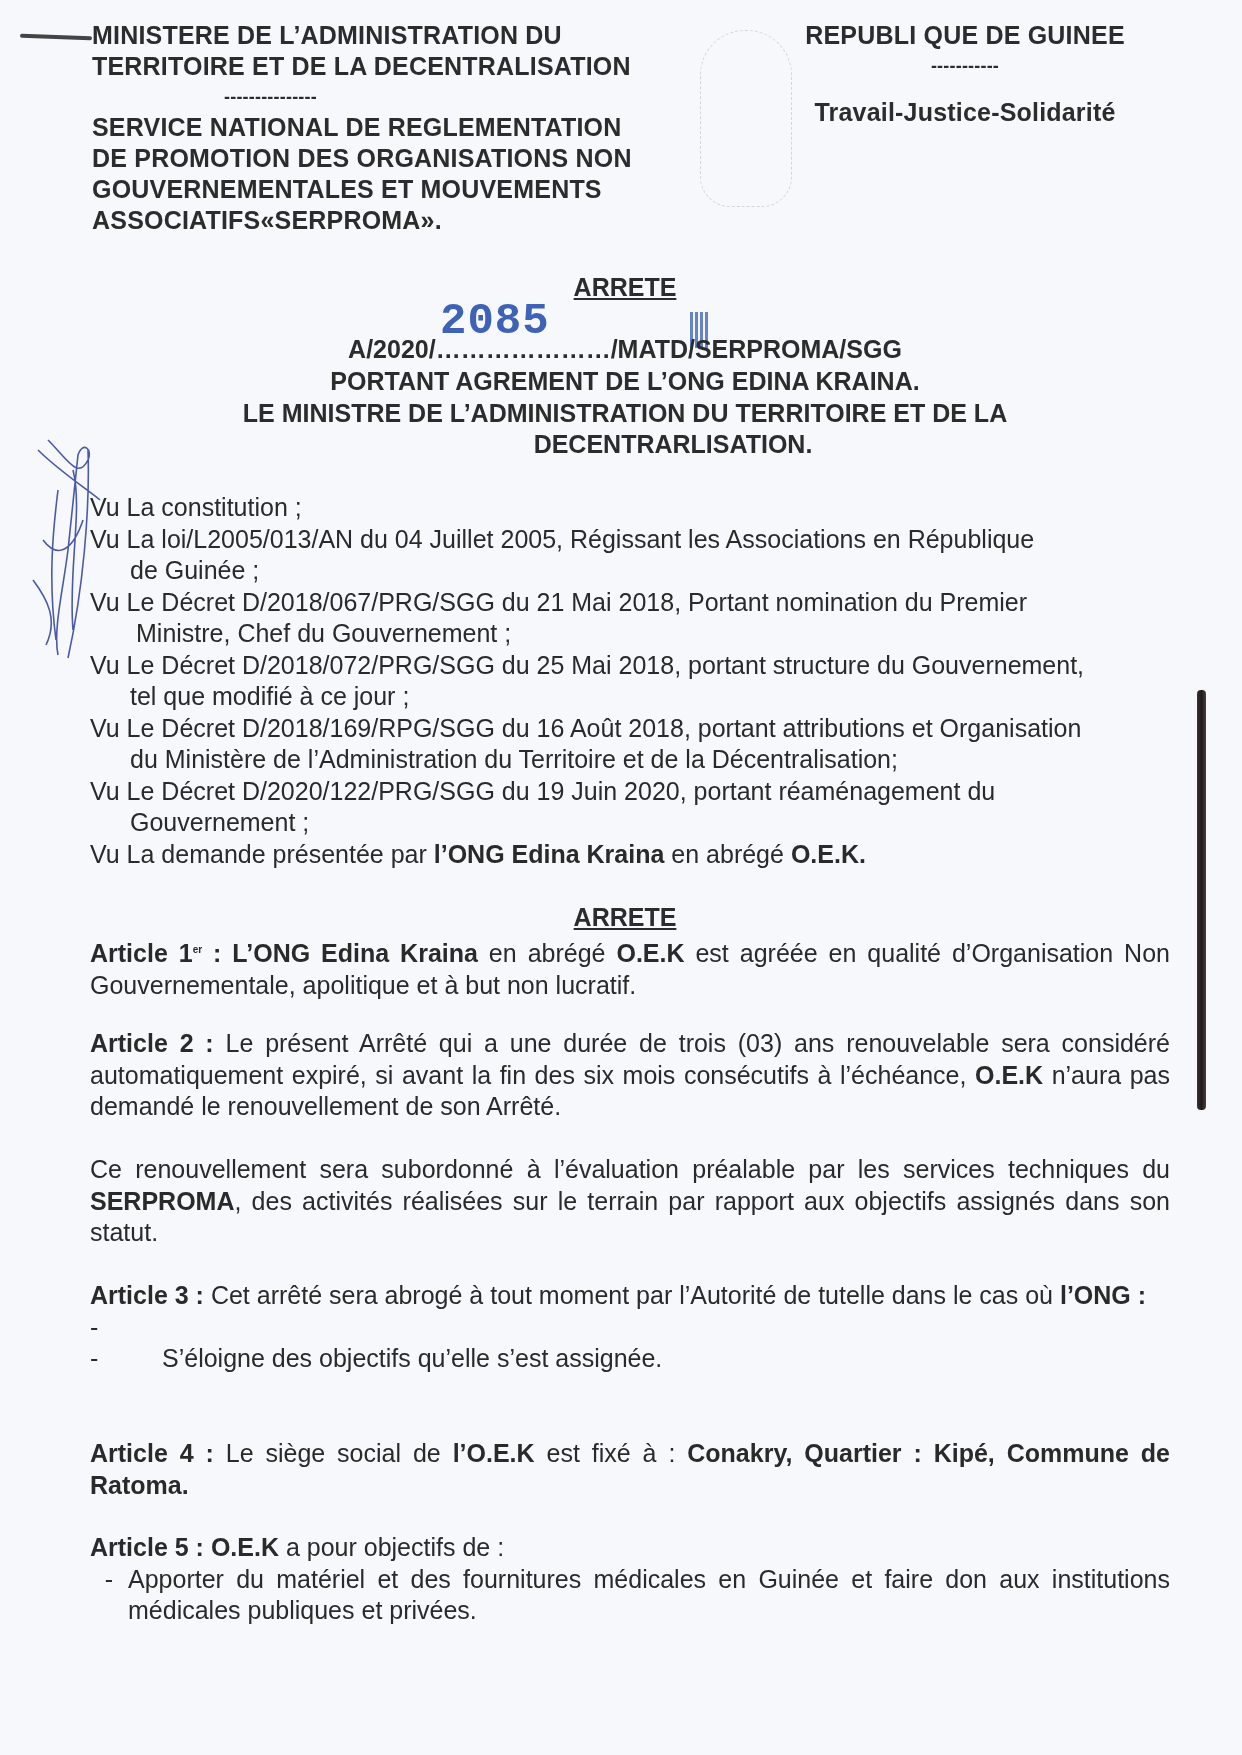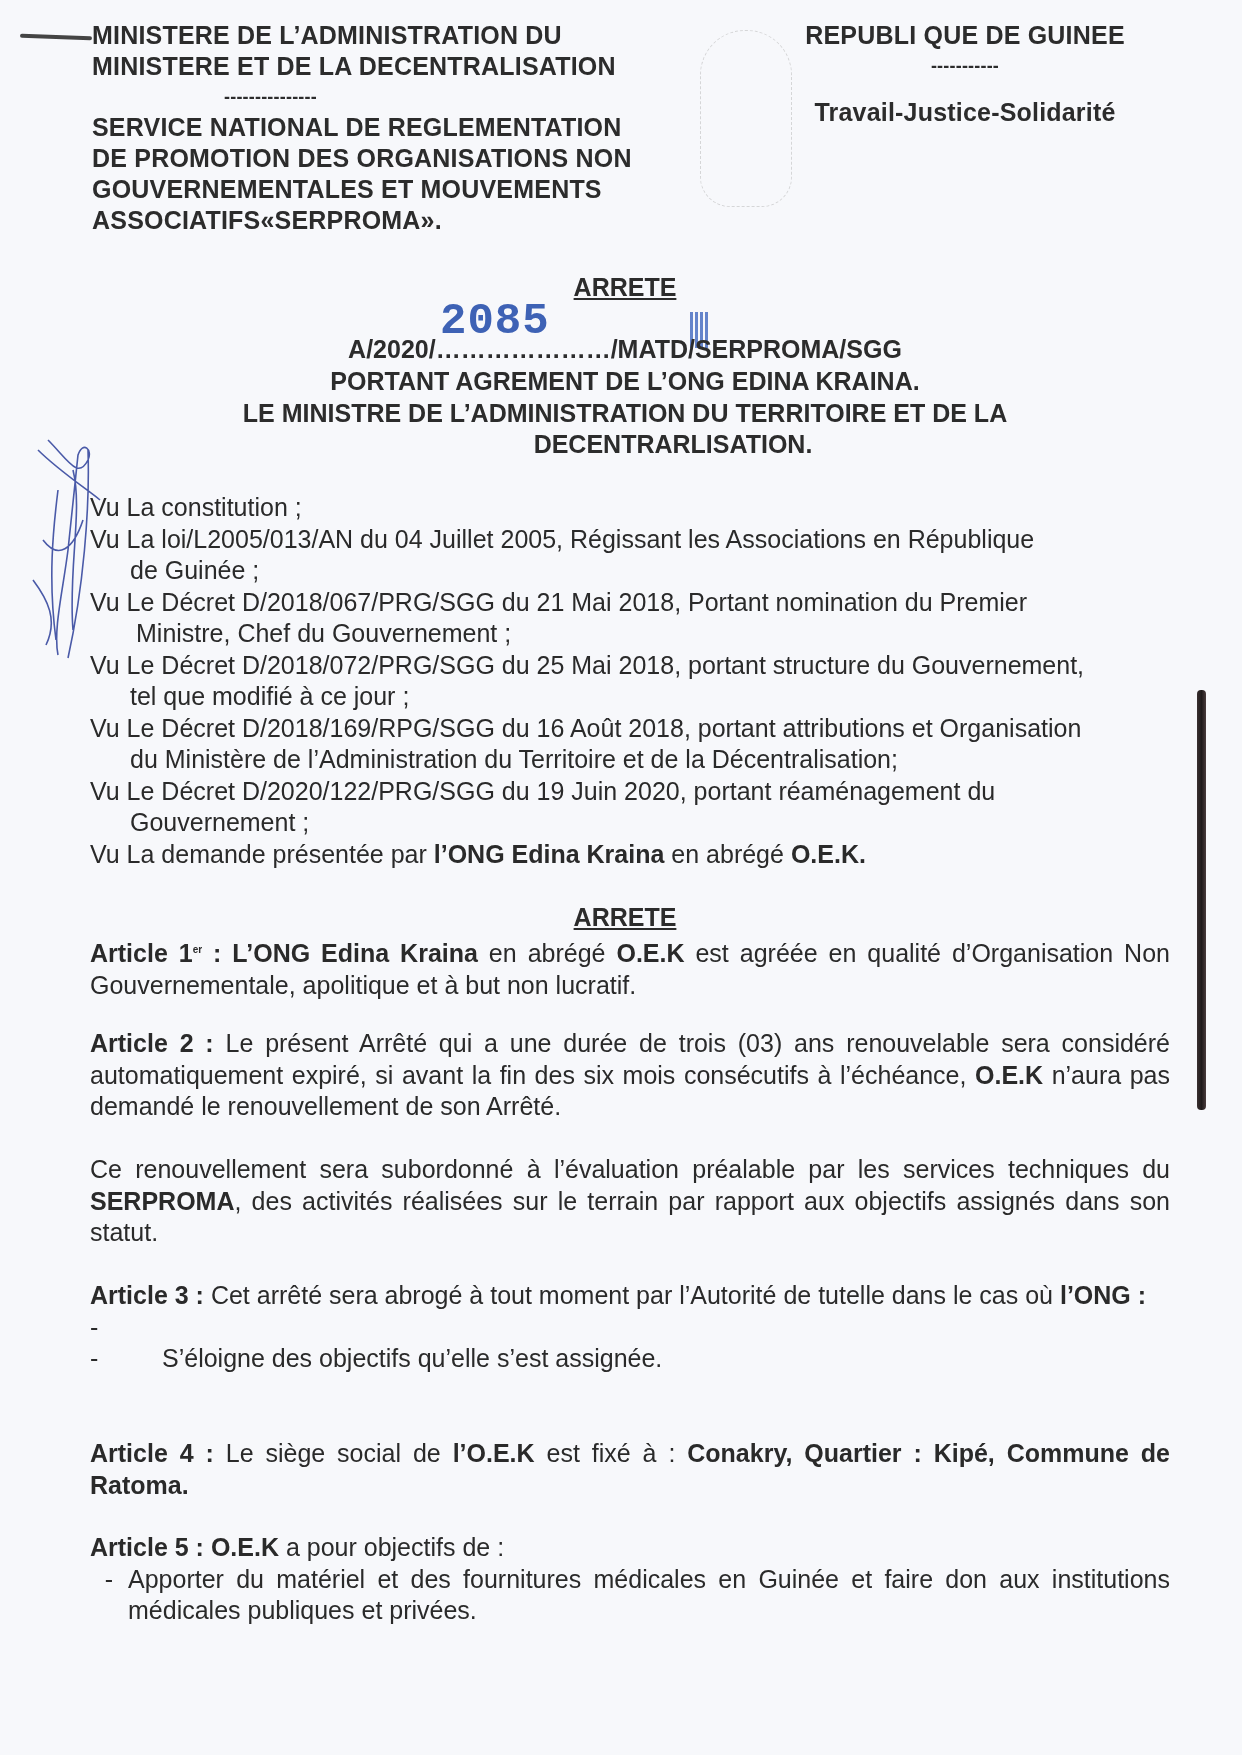--- a/index.html
+++ b/index.html
@@ -34,21 +34,21 @@
   sup { font-size: 10px; }
 </style>
 </head>
 <body>
 
 <div class="abs arrow-mark"></div>
 <div class="abs emblem"></div>
 
 <div class="abs hdr left-hdr">
   <div>MINISTERE DE L’ADMINISTRATION DU</div>
-  <div>MINISTERE ET DE LA DECENTRALISATION</div>
+  <div>TERRITOIRE ET DE LA DECENTRALISATION</div>
   <div class="sep" style="margin-top:4px;">---------------</div>
   <div style="margin-top:4px;">
     <div>SERVICE NATIONAL DE REGLEMENTATION</div>
     <div>DE PROMOTION DES ORGANISATIONS NON</div>
     <div>GOUVERNEMENTALES ET MOUVEMENTS</div>
     <div>ASSOCIATIFS«SERPROMA».</div>
   </div>
 </div>
 
 <div class="abs hdr right-hdr">

